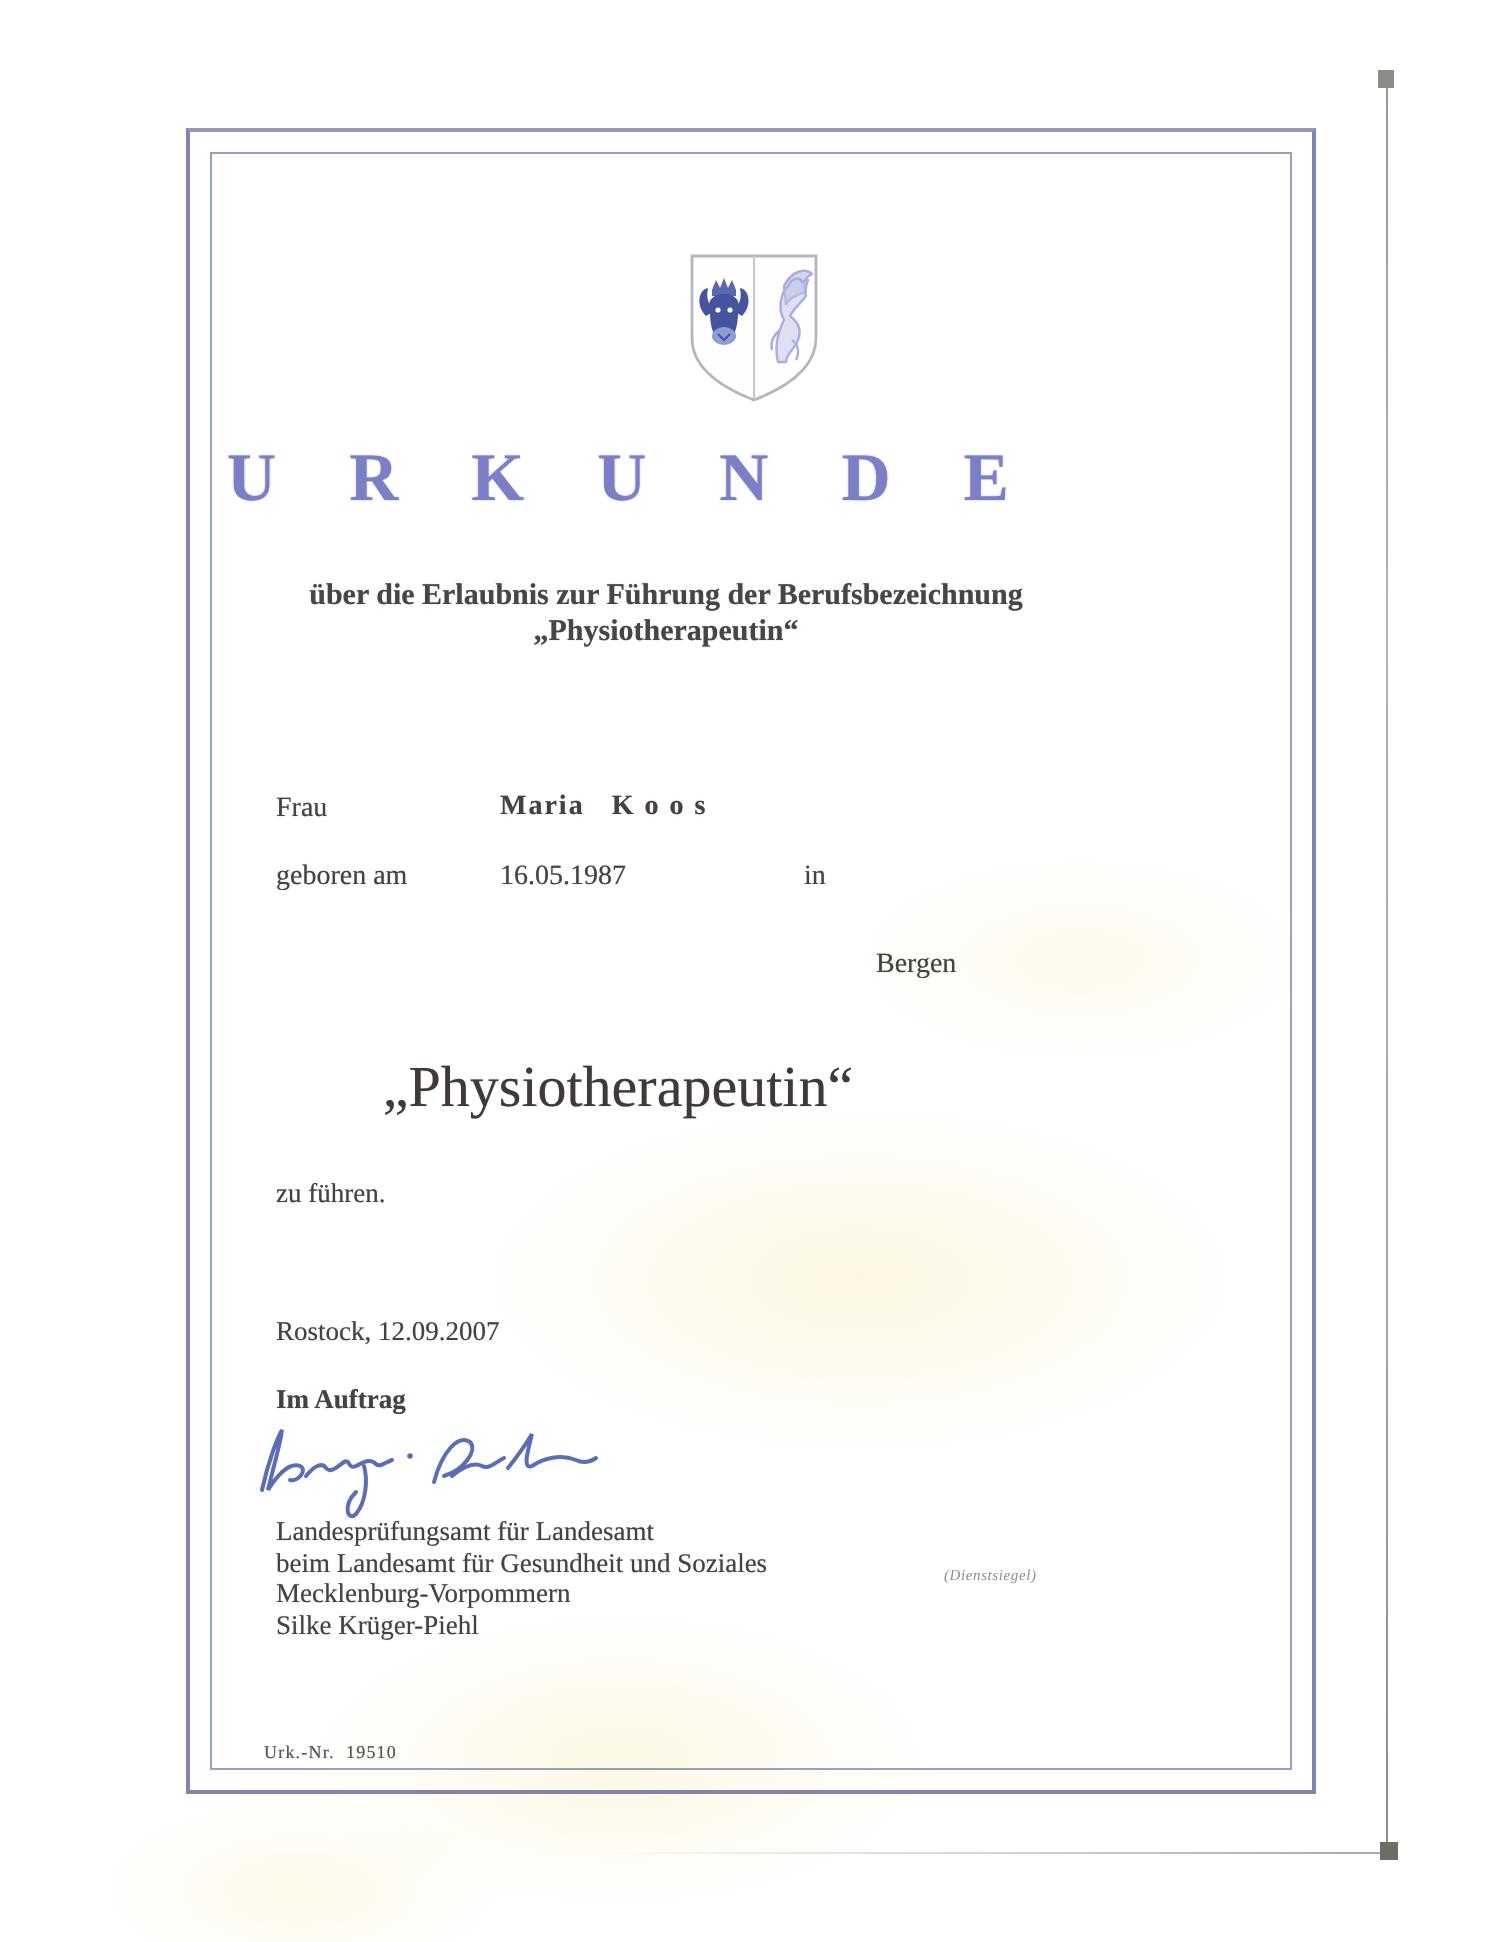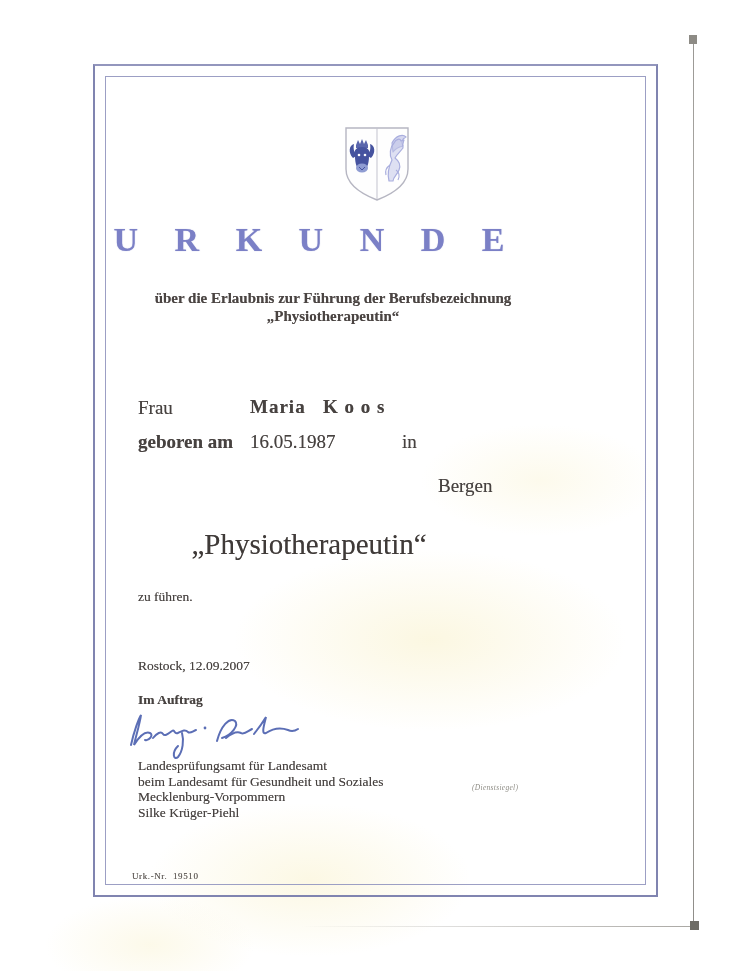--- a/index.html
+++ b/index.html
@@ -42,24 +42,24 @@
 
   .coat{position:absolute;left:340px;top:125px;width:74px;height:78px;}
 
   .title{left:0;right:0;top:221px;text-align:center;
     font-size:34px;font-weight:bold;letter-spacing:14px;text-indent:14px;
     color:#7b80c6;text-shadow:0 0 1px rgba(123,128,198,0.6);}
 
   .subtitle{left:0;right:0;top:290px;text-align:center;
     font-size:15px;font-weight:bold;line-height:17.5px;color:#4a4442;padding-left:48px;}
 
-  .row-label{font-size:19px;}
+  .row-label{font-size:14px;}
   .frau{left:138px;top:397px;}
   .name{left:250px;top:396px;font-weight:bold;letter-spacing:1px;}
-  .geboren{left:138px;top:431px;font-weight:bold;}
+  .geboren{left:138px;top:431px;}
   .birthdate{left:250px;top:431px;}
   .in-label{left:402px;top:431px;}
   .birthplace{left:438px;top:452px;margin-top:23px;}
 
   .body-par{left:138px;top:471px;font-size:13.5px;line-height:16.5px;}
 
   .profession{left:0;right:0;top:528px;text-align:center;font-size:29px;color:#3f3a38;}
 
   .closing{left:138px;top:589px;font-size:13.5px;}
   .place-date{left:138px;top:658px;font-size:13.5px;}

